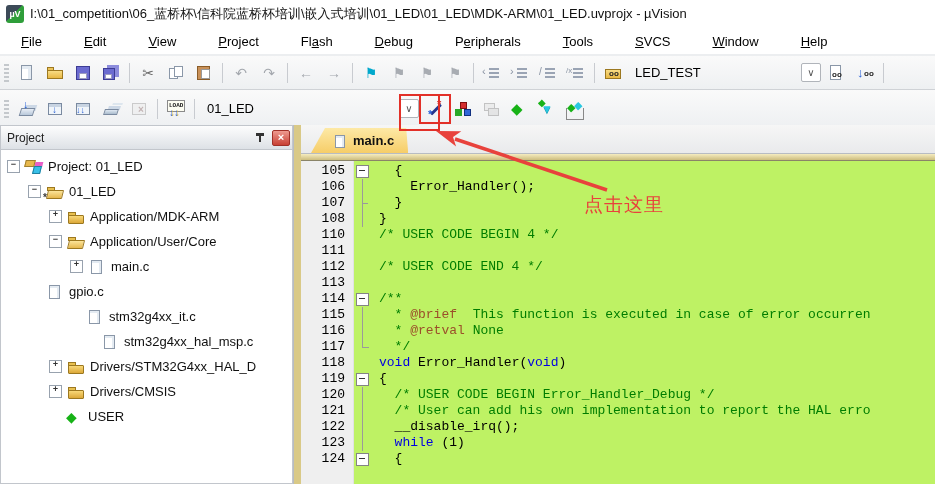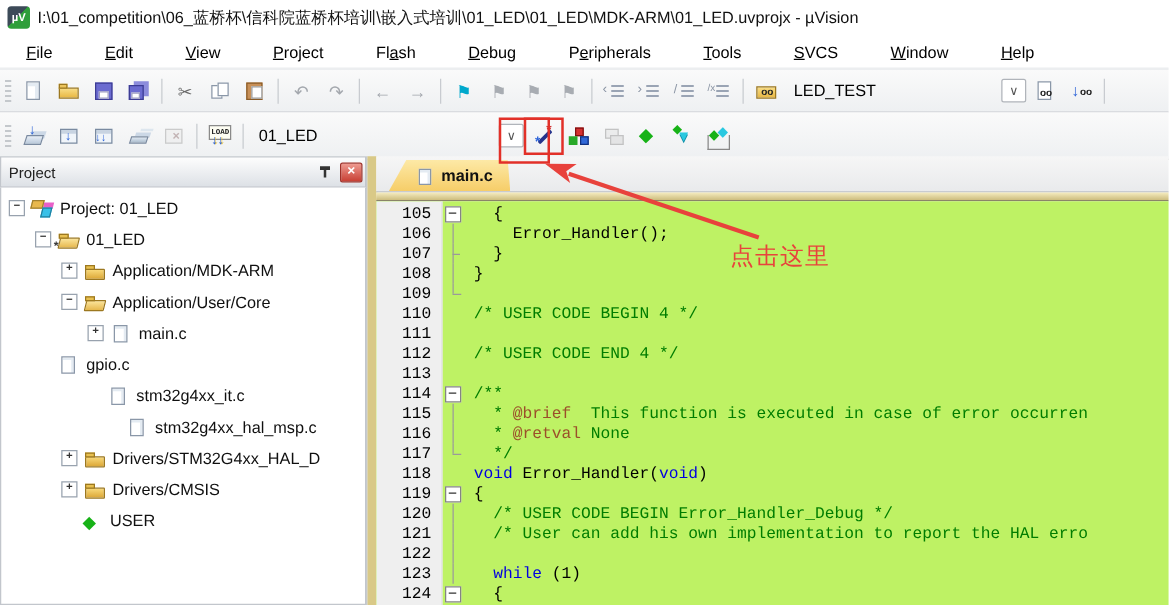--- a/index.html
+++ b/index.html
@@ -387,34 +387,33 @@
         <span>main.c</span>
       </div>
     </div>
     <div id="editor-frame-top"></div>
     <div id="code">
       <div id="lines">
           <div class="cl"><span class="lnum">105</span><span class="fold f-open"></span><span class="ct"><span class="s-p">  {</span></span></div>
           <div class="cl"><span class="lnum">106</span><span class="fold f-line"></span><span class="ct"><span class="s-p">    Error_Handler();</span></span></div>
           <div class="cl"><span class="lnum">107</span><span class="fold f-tick"></span><span class="ct"><span class="s-p">  }</span></span></div>
           <div class="cl"><span class="lnum">108</span><span class="fold f-line"></span><span class="ct"><span class="s-p">}</span></span></div>
-          <div class="cl"><span class="lnum">109</span><span class="fold f-end"></span><span class="ct"></span></div>
           <div class="cl"><span class="lnum">110</span><span class="fold"></span><span class="ct"><span class="s-c">/* USER CODE BEGIN 4 */</span></span></div>
           <div class="cl"><span class="lnum">111</span><span class="fold"></span><span class="ct"></span></div>
           <div class="cl"><span class="lnum">112</span><span class="fold"></span><span class="ct"><span class="s-c">/* USER CODE END 4 */</span></span></div>
           <div class="cl"><span class="lnum">113</span><span class="fold"></span><span class="ct"></span></div>
           <div class="cl"><span class="lnum">114</span><span class="fold f-open"></span><span class="ct"><span class="s-c">/**</span></span></div>
           <div class="cl"><span class="lnum">115</span><span class="fold f-line"></span><span class="ct"><span class="s-c">  * </span><span class="s-d">@brief</span><span class="s-c">  This function is executed in case of error occurren</span></span></div>
           <div class="cl"><span class="lnum">116</span><span class="fold f-line"></span><span class="ct"><span class="s-c">  * </span><span class="s-d">@retval</span><span class="s-c"> None</span></span></div>
           <div class="cl"><span class="lnum">117</span><span class="fold f-end"></span><span class="ct"><span class="s-c">  */</span></span></div>
           <div class="cl"><span class="lnum">118</span><span class="fold"></span><span class="ct"><span class="s-k">void</span><span class="s-p"> Error_Handler(</span><span class="s-k">void</span><span class="s-p">)</span></span></div>
           <div class="cl"><span class="lnum">119</span><span class="fold f-open"></span><span class="ct"><span class="s-p">{</span></span></div>
           <div class="cl"><span class="lnum">120</span><span class="fold f-line"></span><span class="ct"><span class="s-c">  /* USER CODE BEGIN Error_Handler_Debug */</span></span></div>
           <div class="cl"><span class="lnum">121</span><span class="fold f-line"></span><span class="ct"><span class="s-c">  /* User can add his own implementation to report the HAL erro</span></span></div>
-          <div class="cl"><span class="lnum">122</span><span class="fold f-line"></span></div>
+          <div class="cl"><span class="lnum">122</span><span class="fold f-line"></span><span class="ct"><span class="s-p">  __disable_irq();</span></span></div>
           <div class="cl"><span class="lnum">123</span><span class="fold f-line"></span><span class="ct"><span class="s-p">  </span><span class="s-k">while</span><span class="s-p"> (1)</span></span></div>
           <div class="cl"><span class="lnum">124</span><span class="fold f-open"></span><span class="ct"><span class="s-p">  {</span></span></div>
         </div>
     </div>
   </div>
 </div>
 
 <div id="overlay">
   <div id="redbox"></div>
   <svg id="arrow-svg" width="935" height="484" viewBox="0 0 935 484">

